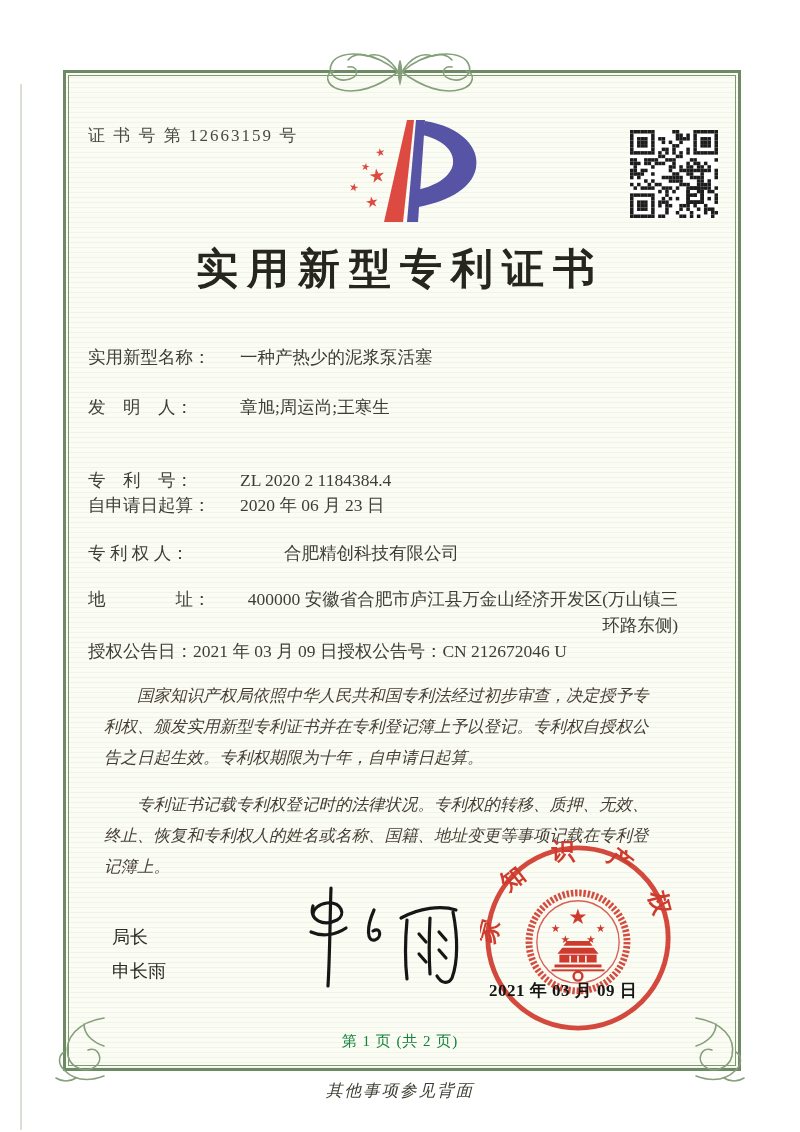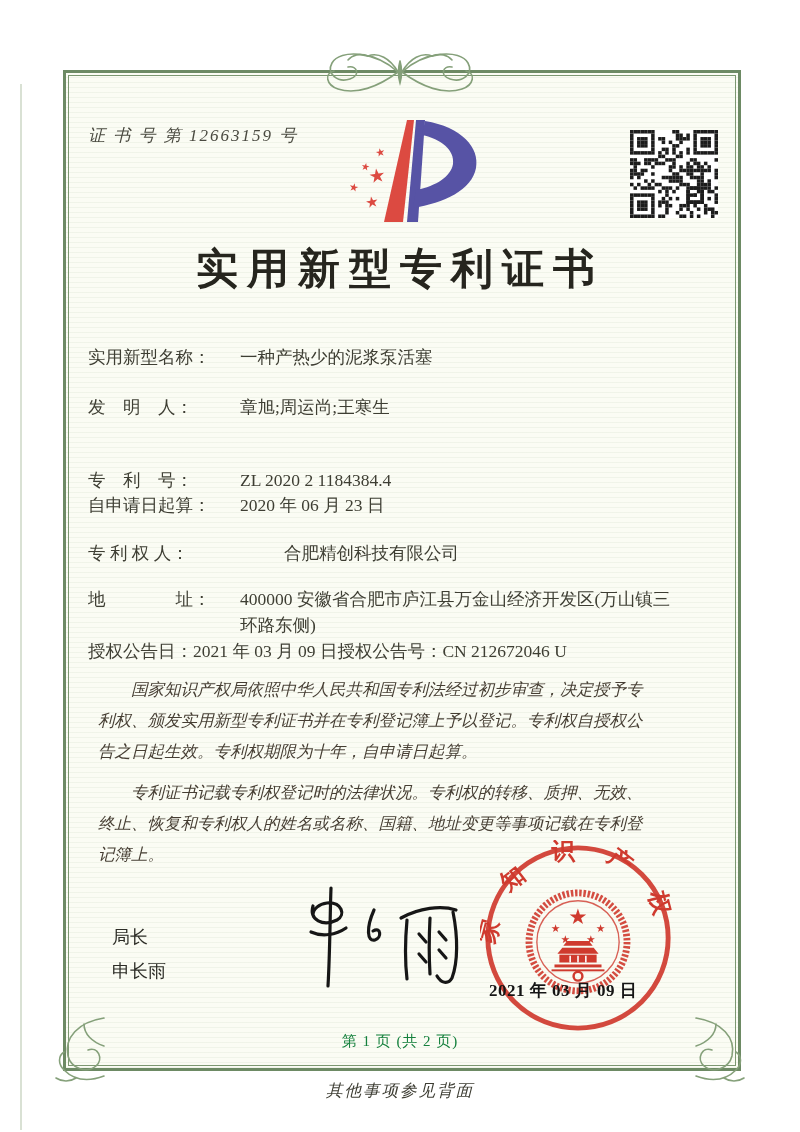--- a/index.html
+++ b/index.html
@@ -11,35 +11,35 @@
   .scan-edge{left:20px;top:84px;width:2px;height:1046px;background:#b9c9b1;opacity:.55;}
 
   
   .border-outer{left:63px;top:70px;width:672px;height:995px;border:3px solid #6d8a64;
                 background-color:#fbfcf4;
                 background-image:repeating-linear-gradient(0deg,
                    rgba(130,162,120,0.09) 0px, rgba(130,162,120,0.09) 1px,
                    transparent 1px, transparent 5px);}
   .border-inner{position:absolute;left:2px;top:2px;right:2px;bottom:2px;border:1px solid #7c9771;}
 
-  .cert-no{left:88px;top:124px;font-size:17px;letter-spacing:2px;color:#4a4a40;font-style:italic;}
+  .cert-no{left:88px;top:124px;font-size:17px;letter-spacing:2px;color:#4a4a40;}
 
   .title{left:0;top:241px;width:800px;text-align:center;font-size:42px;font-weight:600;
          letter-spacing:9px;color:#26251e;}
 
   .field-row{left:88px;width:600px;display:flex;align-items:flex-start;
              font-size:17.5px;color:#3e3e33;line-height:26px;}
   .field-label{flex:0 0 152px;white-space:nowrap;}
-  .field-value{white-space:nowrap;}
+  .field-value{white-space:nowrap;text-align:right;}
   .field-value.wrap{white-space:normal;width:438px;}
   .grant-pair{display:flex;}
 
   .paras{left:88px;top:664px;width:578px;font-size:16.5px;line-height:31px;color:#463e33;
          font-style:italic;}
-  .paras p{margin:10px;text-indent:2em;}
+  .paras p{margin:16px;text-indent:2em;}
 
   .signer{left:112px;top:920px;font-family:"Liberation Sans","DejaVu Sans",sans-serif;
           font-size:18px;color:#2c2c26;line-height:34px;}
 
   .seal-date{left:489px;top:979px;width:170px;font-size:17px;font-weight:bold;color:#151515;
              letter-spacing:.5px;}
 
   .footer-page{left:0;top:1032px;width:800px;text-align:center;font-size:15px;
                letter-spacing:1px;color:#15803d;}
   .back-note{left:0;top:1080px;width:800px;text-align:center;font-size:16.5px;

